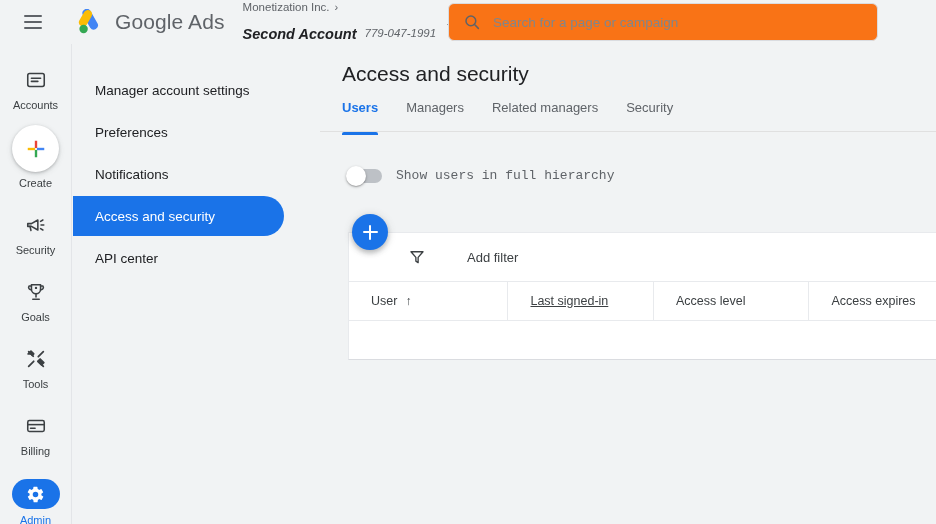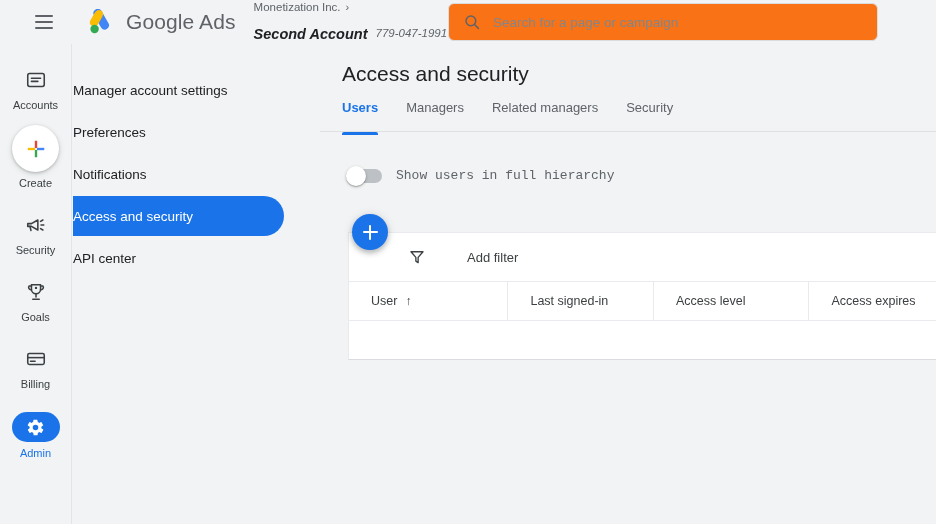--- a/index.html
+++ b/index.html
@@ -9,21 +9,21 @@
     overflow: hidden;
     background: #f1f3f4;
     font-family: "Liberation Sans", sans-serif;
     -webkit-font-smoothing: antialiased;
   }
   #app { position: relative; width: 936px; height: 524px; background: #f1f3f4; }
 
   
   .topbar {
     position: absolute; top: 0; left: 0; width: 936px; height: 44px;
-    background: #f1f3f4; display: flex; align-items: center; padding-left: 11px;
+    background: #f1f3f4; display: flex; align-items: center;
   }
   .hamburger {
     width: 24px; height: 24px; margin-left: 24px;
     display: flex; flex-direction: column; justify-content: center; gap: 4px;
     cursor: pointer;
   }
   .hamburger span { display: block; height: 2px; width: 18px; background: #5f6368; border-radius: 1px; }
 
   .logo-wrap { display: flex; align-items: center; margin-left: 28px; gap: 9px; }
   .ads-mark { width: 30px; height: 26px; display: block; }
@@ -77,21 +77,21 @@
   }
   .nav-item.selected .rail-label { color: #1a73e8; }
 
   
   .settings-menu {
     position: absolute; left: 73px; top: 44px; width: 247px; height: 480px;
     background: #f1f3f4; padding-top: 26px;
   }
   .menu-item {
     height: 40px; display: flex; align-items: center;
-    margin-bottom: 2px; cursor: pointer;
+    padding-left: 22px; margin-bottom: 2px; cursor: pointer;
     font-size: 13.5px; color: #202124; white-space: nowrap;
   }
   .menu-item.selected {
     background: #1a73e8; color: #fff;
     border-radius: 0 20px 20px 0; width: 211px; font-weight: normal;
   }
 
   
   .main {
     position: absolute; left: 320px; top: 44px; width: 616px; height: 480px;
@@ -141,21 +141,21 @@
   .add-filter { margin-left: 41px; font-size: 13px; color: #3c4043; cursor: pointer; white-space: nowrap; }
 
   .thead { height: 39px; display: flex; border-bottom: 1px solid #e8eaed; }
   .th {
     display: flex; align-items: center; gap: 8px;
     font-size: 12.5px; color: #3c4043; padding-left: 22px;
     border-right: 1px solid #e8eaed; cursor: pointer; white-space: nowrap;
   }
   .th:last-child { border-right: none; }
   .th-user { width: 160px; }
-  .th-signed { width: 146px; }
+  .th-signed { width: 146px; text-decoration: underline; }
   .th-level { width: 156px; }
   .th-expires { width: 138px; }
   .sort-arrow { font-size: 12px; color: #3c4043; }
   .tbody { height: 38px; background: #fff; }
 
   
   .fab {
     position: absolute; left: 352px; top: 214px; width: 36px; height: 36px;
     border-radius: 50%; background: #1a73e8; cursor: pointer;
     box-shadow: 0 3px 5px rgba(60,64,67,.3), 0 1px 10px rgba(60,64,67,.15);
@@ -256,20 +256,31 @@
           <path d="M7 5.5 L4.5 5.5 A2.5 2.5 0 0 0 7 9.5"></path>
           <path d="M17 5.5 L19.5 5.5 A2.5 2.5 0 0 1 17 9.5"></path>
           <line x1="12" y1="14" x2="12" y2="17.5"></line>
           <line x1="8.5" y1="20" x2="15.5" y2="20"></line>
           <circle cx="12" cy="7.5" r="1.3" fill="#3c4043" stroke="none"></circle>
         </svg>
       </div>
       <div class="rail-label">Goals</div>
     </div>
 
+    <div class="rail-item nav-item">
+      <div class="nav-ico">
+        <svg width="22" height="22" viewBox="0 0 24 24" fill="none" stroke="#3c4043" stroke-width="1.9" stroke-linecap="round" stroke-linejoin="round">
+          <path d="M4 4 L9 9 M14.5 14.5 L20 20"></path>
+          <path d="M20 4 L14.5 9.5 M9.5 14.5 L4 20"></path>
+          <path d="M3.5 6.5 L6.5 3.5 L9.5 6.5 L8 8 L6.5 6.5 Z" fill="#3c4043"></path>
+          <path d="M14 14.5 L16.5 12 L20.5 16 L18 18.5 Z" fill="#3c4043"></path>
+        </svg>
+      </div>
+      <div class="rail-label">Tools</div>
+    </div>
 
     <div class="rail-item nav-item">
       <div class="nav-ico">
         <svg width="22" height="22" viewBox="0 0 24 24" fill="none" stroke="#3c4043" stroke-width="1.7">
           <rect x="3" y="6" width="18" height="12" rx="1.8"></rect>
           <line x1="3" y1="10.5" x2="21" y2="10.5"></line>
           <line x1="6" y1="14.5" x2="11" y2="14.5" stroke-linecap="round"></line>
         </svg>
       </div>
       <div class="rail-label">Billing</div>

